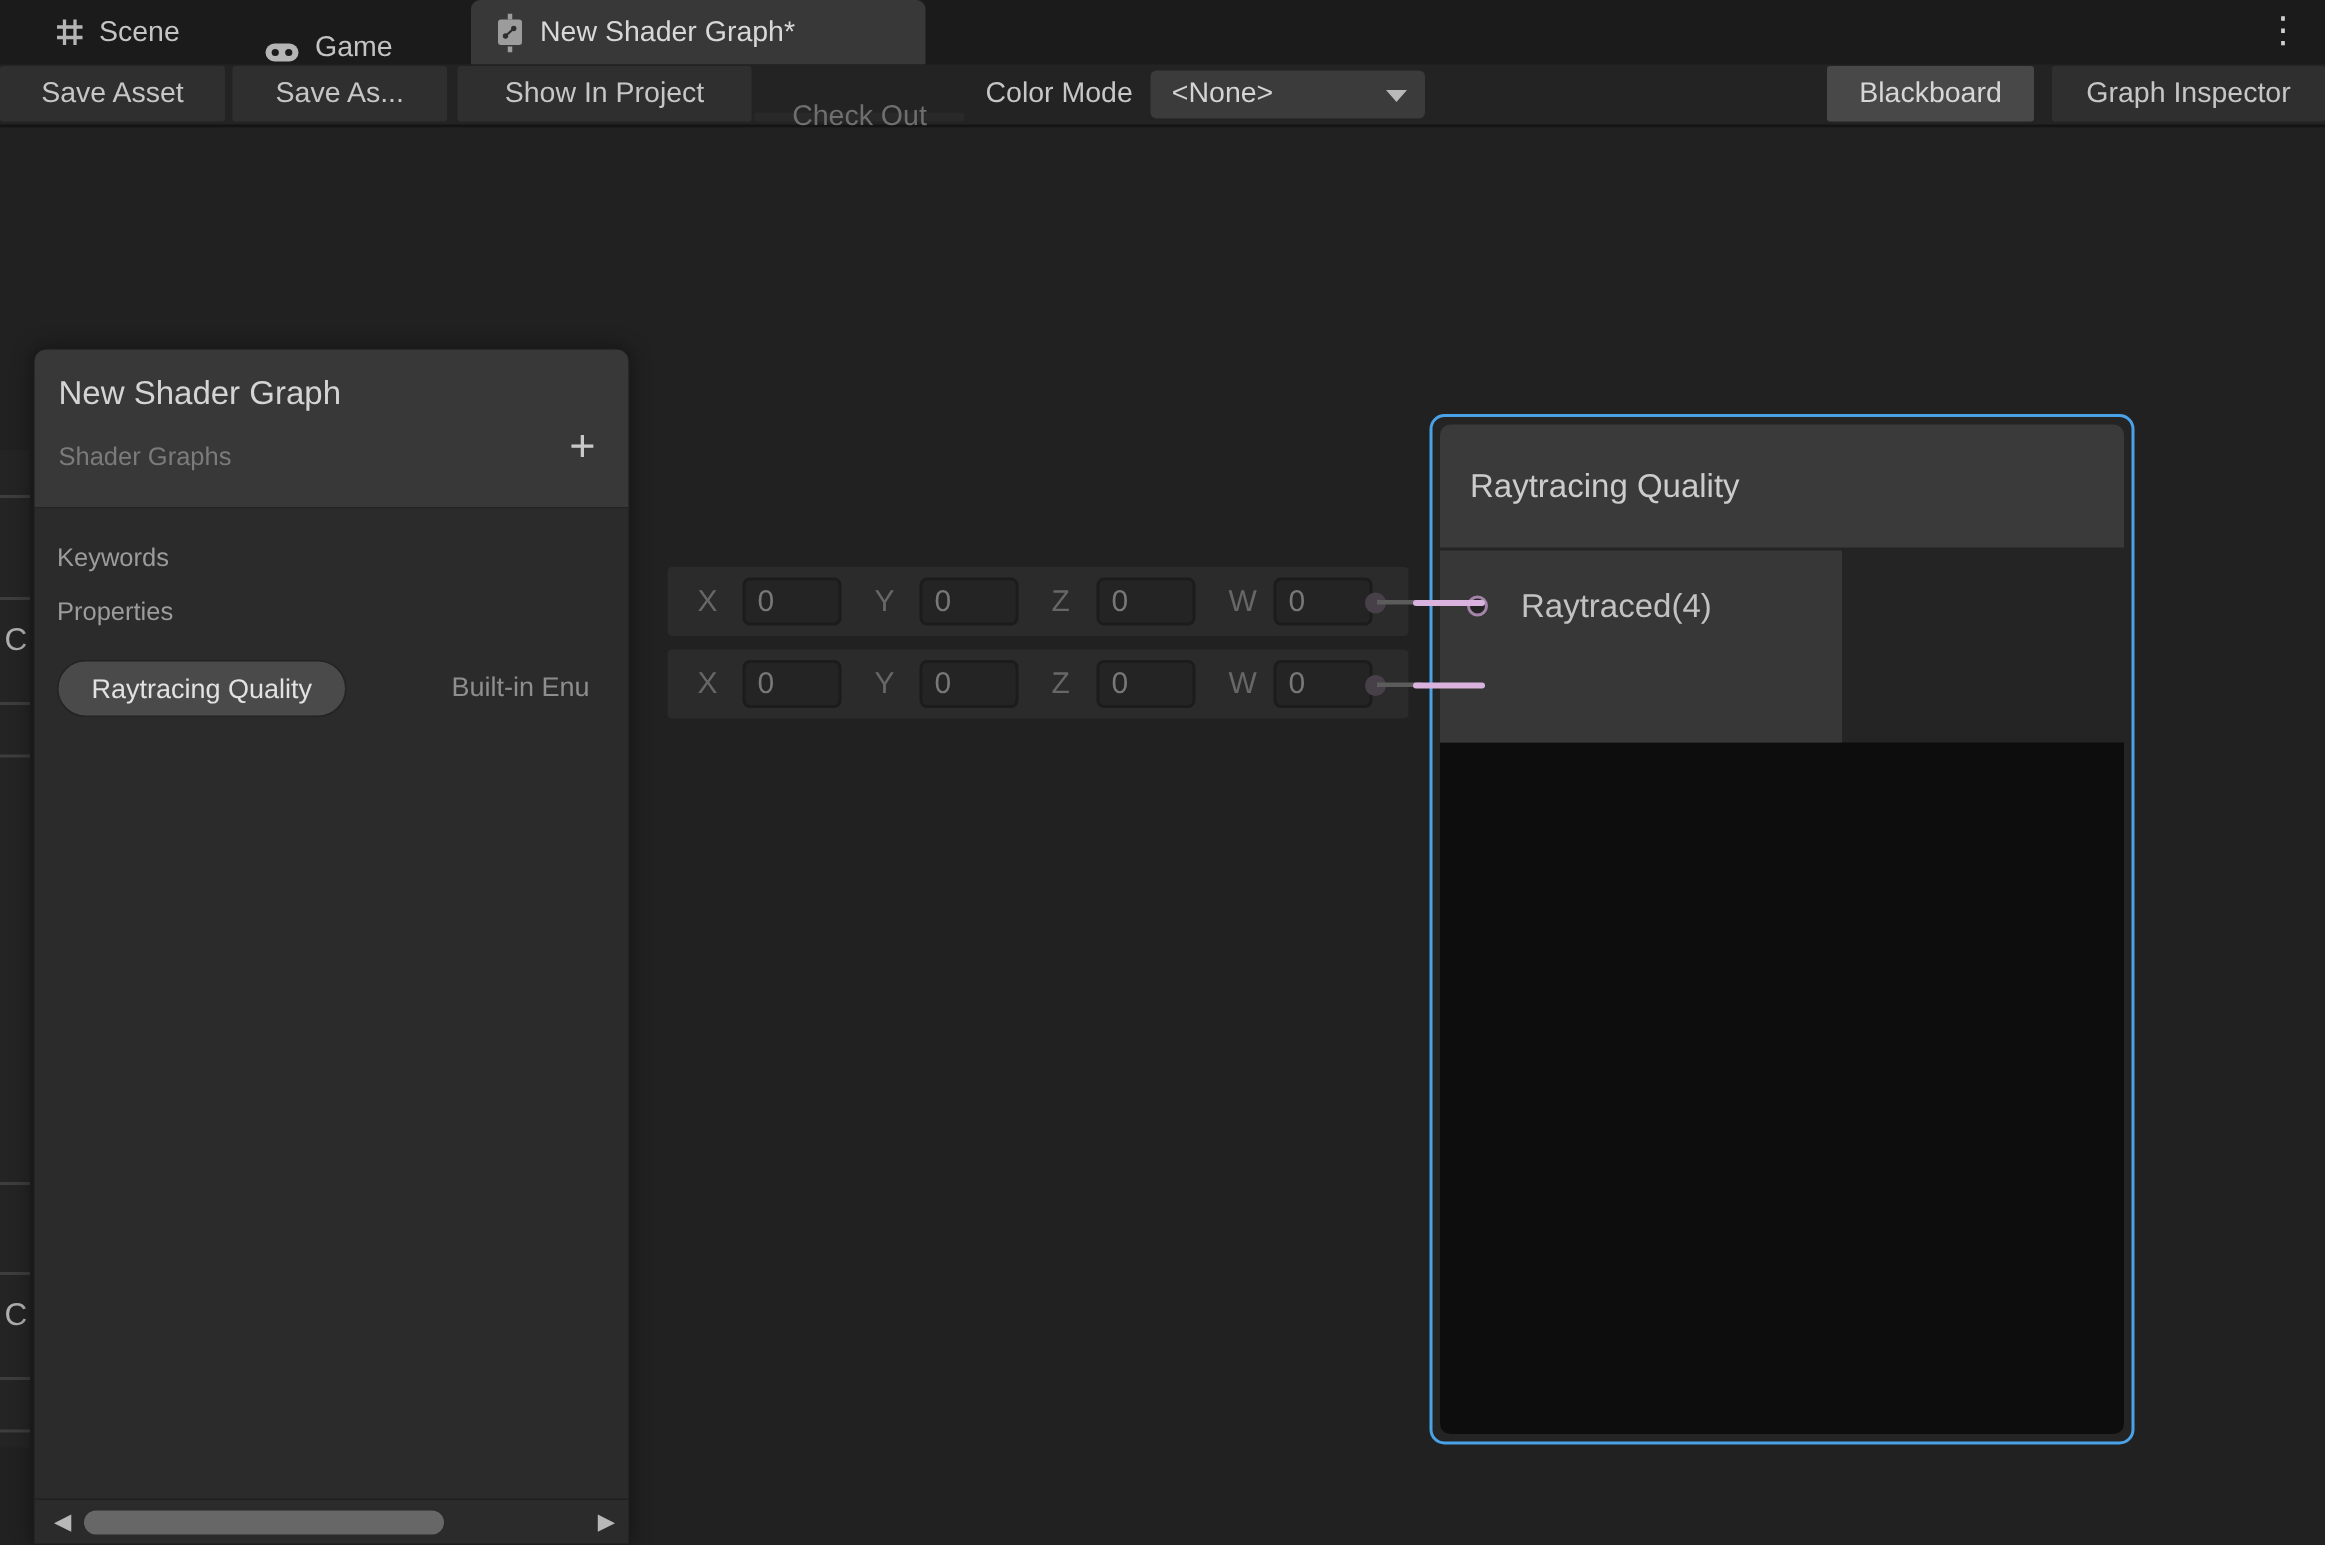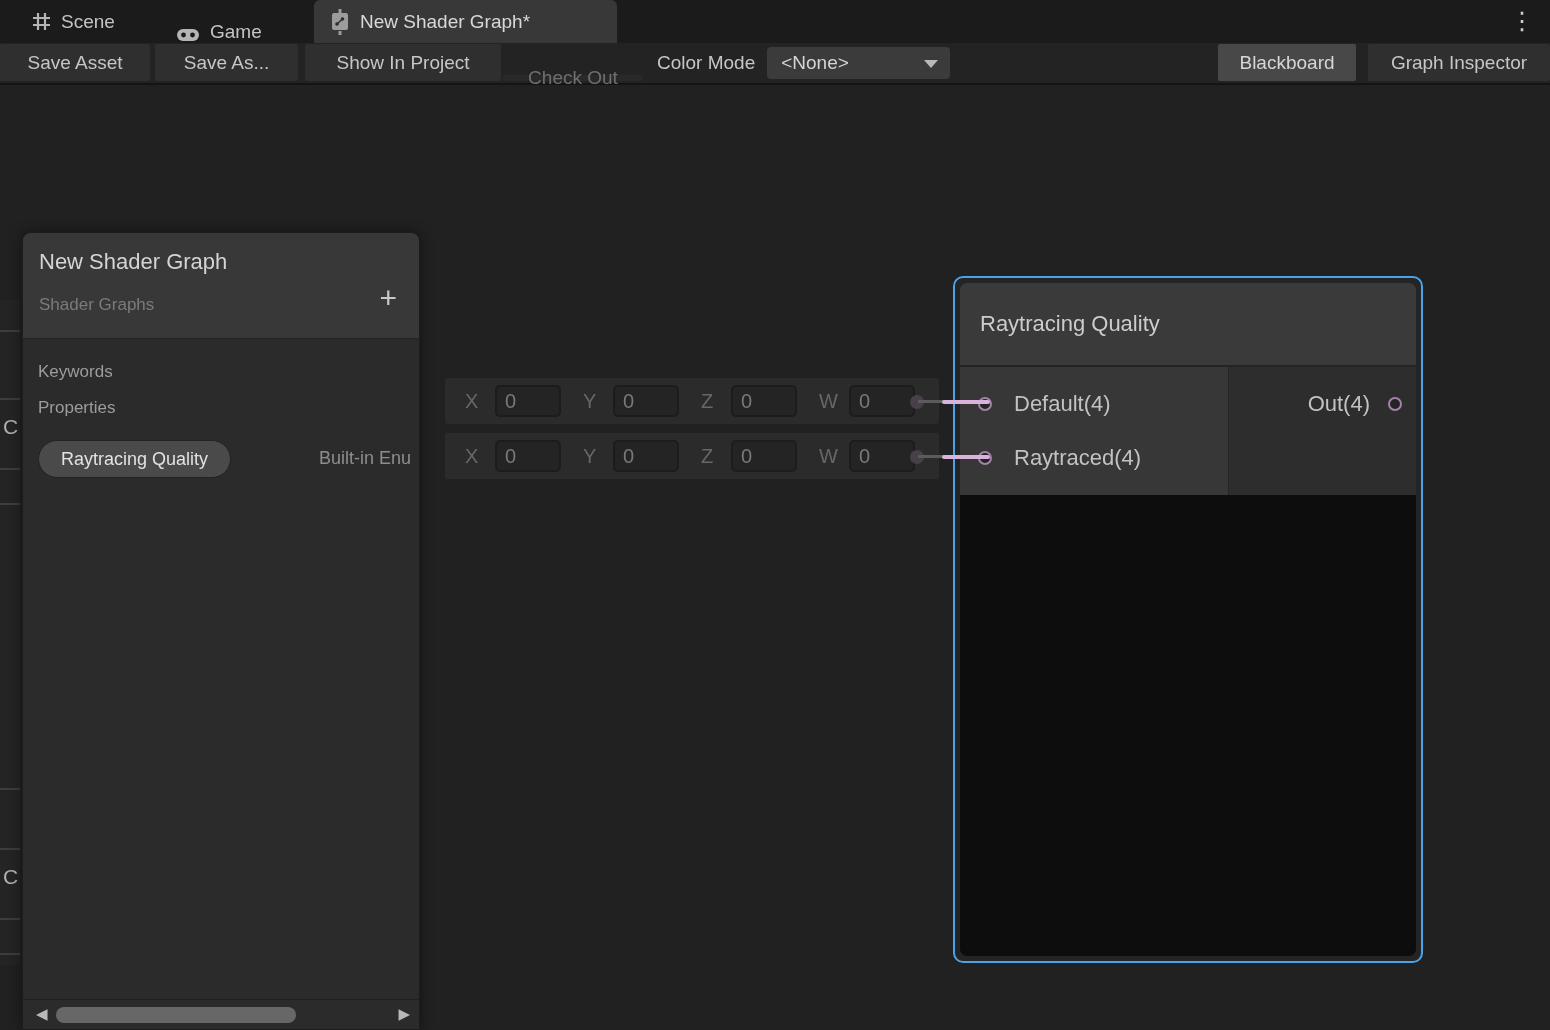--- a/index.html
+++ b/index.html
@@ -5,21 +5,21 @@
   * { margin:0; padding:0; box-sizing:border-box; }
   body { background:#111; font-family:"Liberation Sans", sans-serif; }
   .app { position:relative; width:1550px; height:1030px; background:#212121; overflow:hidden; }
 
   
   .tabbar { position:absolute; top:0; left:0; width:1550px; height:43px; background:#1b1b1b; }
   .tab { position:absolute; top:0; height:43px; display:flex; align-items:center; gap:10px;
          color:#c4c4c4; font-size:19px; cursor:default; }
   .tab.active { background:#383838; border-radius:6px 6px 0 0; color:#d8d8d8; }
   .tab .ticon { display:flex; align-items:center; }
-  .tab-scene { left:16px; width:150px; padding-left:16px; }
+  .tab-scene { left:0; width:150px; padding-left:37px; }
   .tab-game  { left:158px; width:130px; padding-left:18px;align-items:flex-end; }
   .tab-sg    { left:314px; width:303px; padding-left:16px; }
   .kebab { position:absolute; right:14px; top:4px; width:28px; height:34px; color:#cfcfcf;
            font-size:24px; text-align:center; line-height:34px; }
 
   
   .toolbar { position:absolute; top:43px; left:0; width:1550px; height:42px; background:#232323;
              border-bottom:2px solid #141414; display:flex; align-items:stretch; }
   .tbtn { background:#2f2f2f; color:#c6c6c6; font-size:19px; display:flex; align-items:center;
           justify-content:center; margin:1px 0 2px 0; border-radius:2px; }
@@ -57,21 +57,21 @@
   .panel-title { position:absolute; left:16px; top:16px; font-size:22px; color:#d4d4d4; }
   .panel-sub   { position:absolute; left:16px; top:62px; font-size:17px; color:#7b7b7b; }
   .panel-add   { position:absolute; right:22px; top:50px; font-size:30px; color:#c9c9c9; line-height:30px; }
   .section-label { font-size:17px; color:#9c9c9c; margin:0 0 0 15px; }
   .sec-props { margin-top:16px; }
   .sec-keys  { margin-top:23px; }
   .field-row { position:relative; margin-top:22px; height:40px; }
   .pill { position:absolute; left:15px; top:0; height:38px; border-radius:19px; background:#4a4a4a;
           border:1px solid #232323; color:#e2e2e2; font-size:18px; display:flex; align-items:center;
           padding:0 22px; }
-  .field-type { position:absolute; left:296px; top:8px; color:#8e8e8e; font-size:18px; white-space:nowrap; }
+  .field-type { position:absolute; left:278px; top:8px; color:#8e8e8e; font-size:18px; white-space:nowrap; }
   .panel-scroll { position:absolute; left:0; bottom:0; width:100%; height:30px; background:#2b2b2b;
                   border-top:1px solid #202020; }
   .scroll-arrow { position:absolute; top:5px; font-size:15px; color:#b8b8b8; }
   .sa-left { left:13px; }
   .sa-right { right:9px; }
   .scroll-thumb { position:absolute; left:33px; top:7px; width:240px; height:16px; border-radius:8px;
                   background:#676767; }
 
   
   .vrow { position:absolute; left:445px; width:494px; height:46px; background:#2b2b2b;
@@ -239,31 +239,21 @@
     <div class="edge-stub es2"></div>
     <div class="edge e1"></div>
     <div class="edge e2"></div>
 
     <div class="node">
       <div class="node-title">Raytracing Quality</div>
       <div class="node-ports">
         <div class="col-in">
           <div class="port-row">
             <span class="port-circle"></span>
-            <span class="port-label">Default(4)</span>
-          </div>
-          <div class="port-row">
-            <span class="port-circle"></span>
             <span class="port-label">Raytraced(4)</span>
           </div>
         </div>
-        <div class="col-out">
-          <div class="port-row-out">
-            <span class="port-label-out">Out(4)</span>
-            <span class="port-circle"></span>
-          </div>
-        </div>
       </div>
       <div class="node-preview"></div>
     </div>
 
   </div>
 </div>
 
 </body></html>

